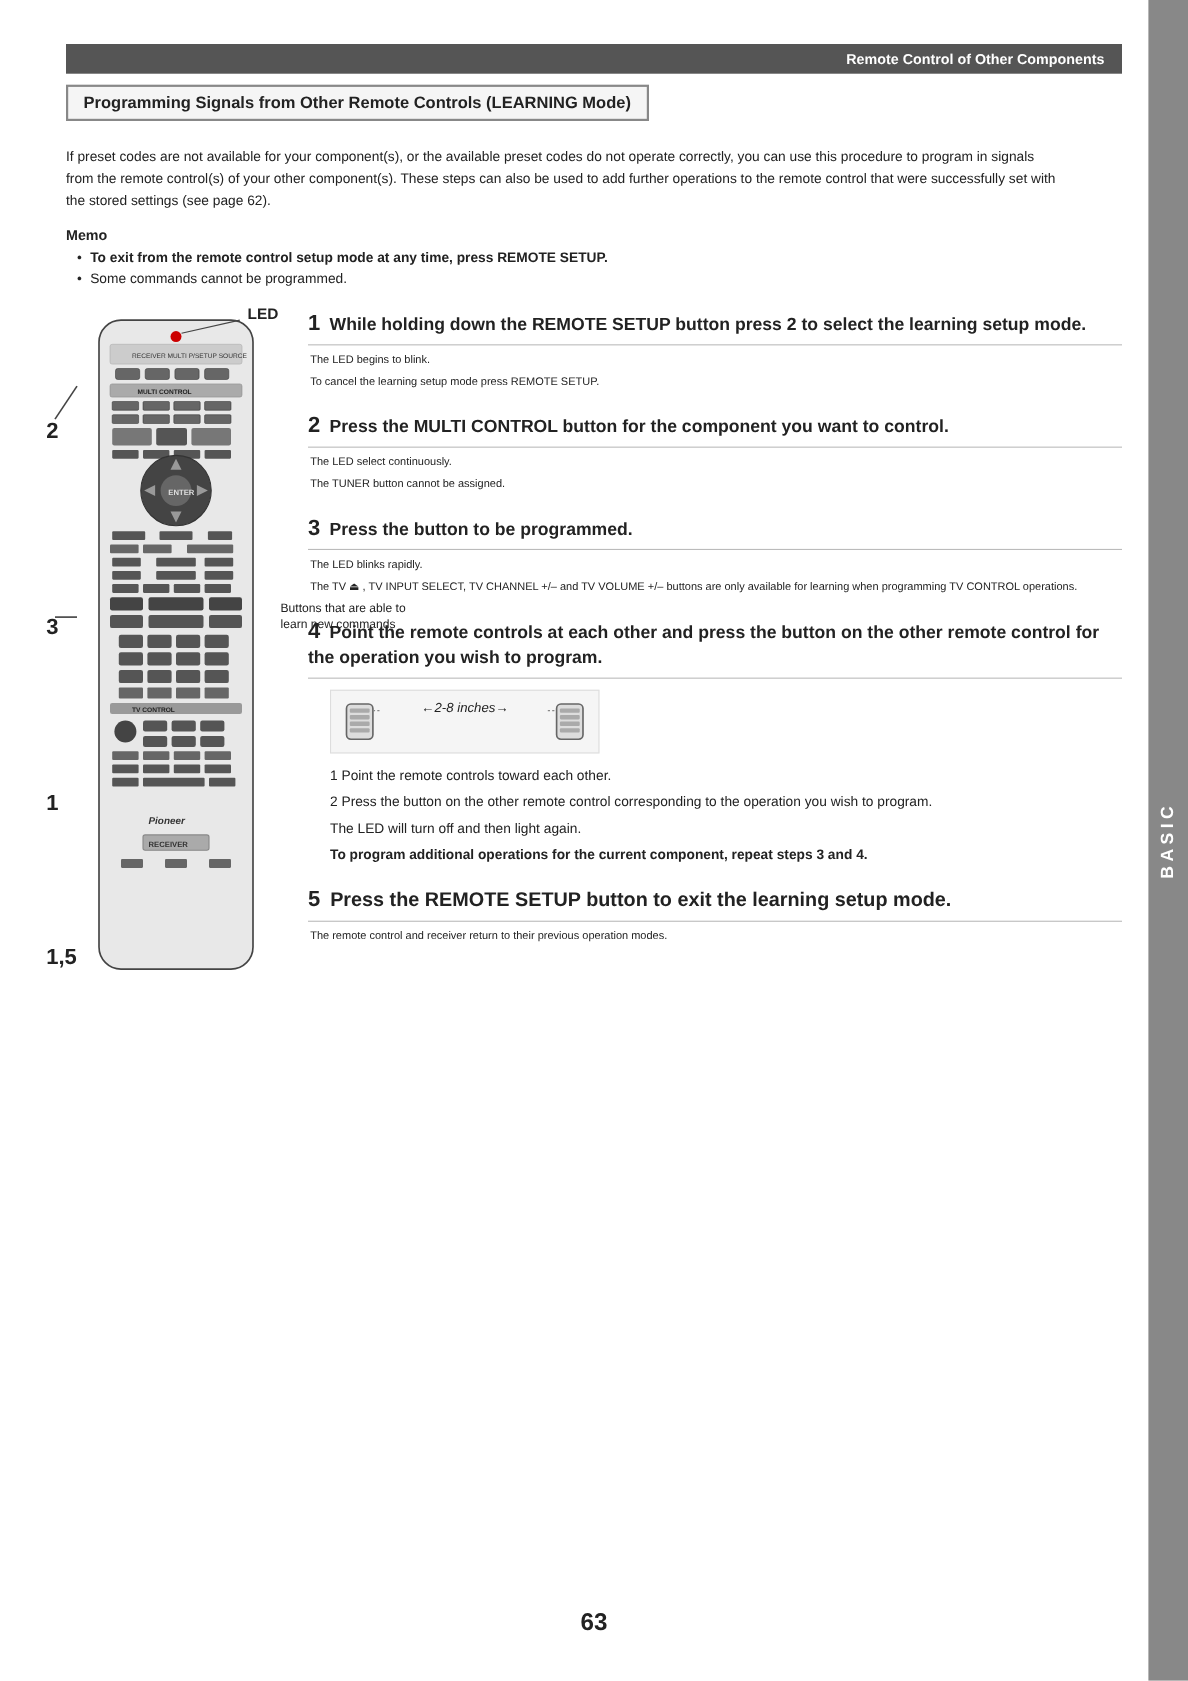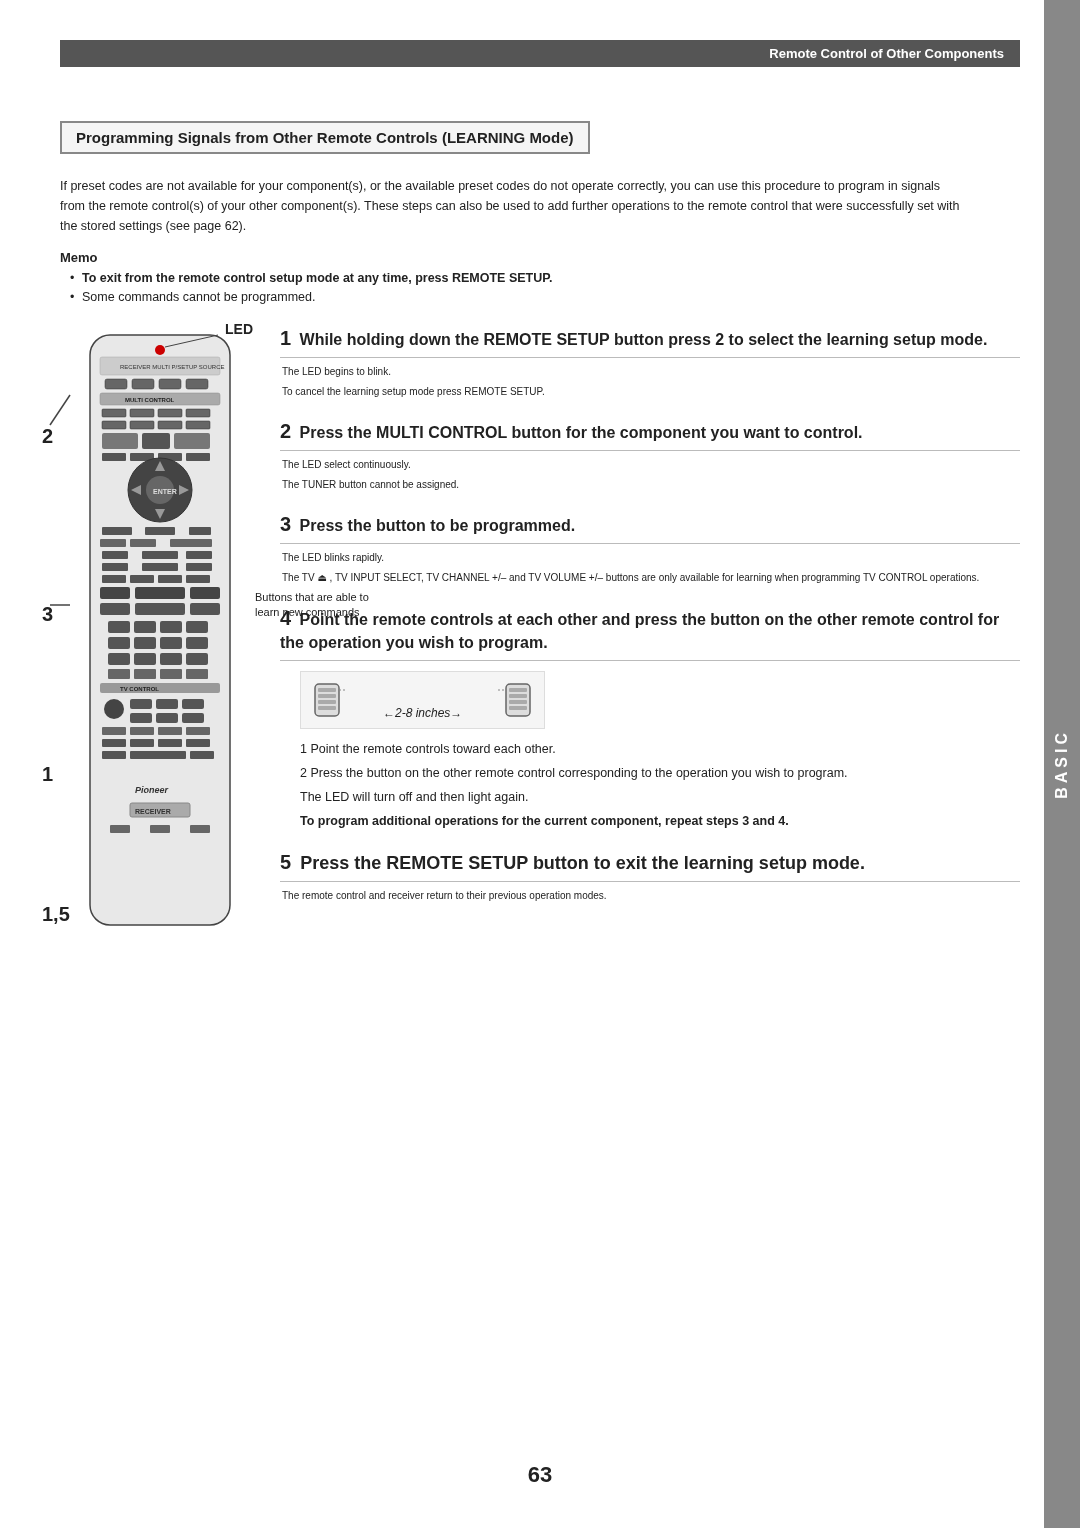--- a/index.html
+++ b/index.html
@@ -33,21 +33,20 @@
 
     
     .section-title-box {
       border: 2px solid #888;
       padding: 6px 14px;
       display: inline-block;
       font-size: 15px;
       font-weight: bold;
       margin-bottom: 12px;
       background: #f5f5f5;
-      margin-top: 44px;
     }
 
     
     .intro-text {
       font-size: 12.5px;
       line-height: 1.6;
       margin-bottom: 14px;
       max-width: 900px;
     }
 
@@ -139,21 +138,21 @@
       font-weight: bold;
       line-height: 1.4;
       margin-bottom: 10px;
       border-bottom: 1px solid #bbb;
       padding-bottom: 6px;
     }
 
     
     .pointing-diagram {
       display: flex;
-      align-items: flex-end;
+      align-items: flex-start;
       gap: 10px;
       margin: 10px 0 10px 20px;
       background: #f5f5f5;
       padding: 8px 12px;
       border: 1px solid #ddd;
       width: fit-content;
     }
 
     .arrow-text {
       font-size: 12px;

